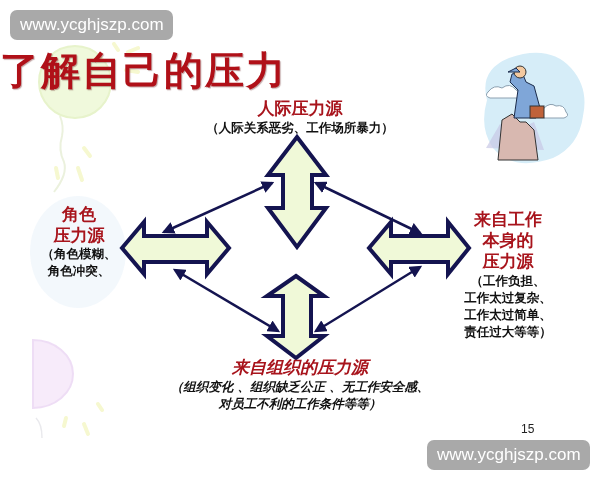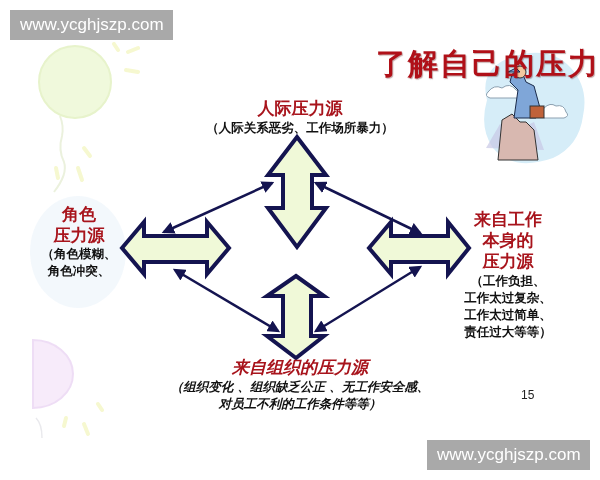--- a/index.html
+++ b/index.html
@@ -7,37 +7,38 @@
       width: 600px; height: 480px; position: relative; overflow: hidden;
       background: #ffffff;
       font-family: "DejaVu Sans", "Liberation Sans", sans-serif;
     }
     .layer { position: absolute; left: 0; top: 0; width: 600px; height: 480px; }
     .watermark {
       position: absolute; background: #a9a9a9; color: #ffffff;
       font-family: "Liberation Sans", "DejaVu Sans", sans-serif;
       font-size: 17px; line-height: 30px; padding: 0 10px; height: 30px;
       white-space: nowrap;
+      border-radius: 7px;
     }
     .wm-top { left: 10px; top: 10px; width: 143px; }
     .wm-bottom { left: 427px; top: 440px; width: 143px; }
     .title {
-      position: absolute; left: 0; width: 600px; top: 44px; text-align: right;
-      color: #b01018; font-size: 30px; font-weight: bold; letter-spacing: 2px;
+      position: absolute; left: 0; width: 600px; top: 44px; text-align: left;
+      color: #b01018; font-size: 39px; font-weight: bold; letter-spacing: 2px;
       text-shadow: 1px 1px 1px rgba(80,0,0,0.35);
       font-family: "DejaVu Serif", "Liberation Serif", serif;
     }
     .heading { color: #a8141c; font-weight: bold; font-size: 17px; line-height: 21px; }
     .detail { color: #111111; font-weight: bold; font-size: 12.5px; line-height: 17px; }
     .block { position: absolute; text-align: center; white-space: nowrap; }
     .top-block { left: 180px; width: 240px; top: 98px; text-align: center; }
     .left-block { left: 36px; width: 86px; top: 204px; font-family: Liberation Serif, serif; }
     .right-block { left: 448px; width: 120px; top: 209px; }
     .bottom-block { left: 140px; width: 320px; top: 357px; font-style: italic; }
-    .page-num { position: absolute; left: 521px; top: 388px; font-size: 12px; color: #222; font-family: "Liberation Sans", sans-serif; }
+    .page-num { position: absolute; left: 521px; top: 422px; font-size: 12px; color: #222; font-family: "Liberation Sans", sans-serif; }
   </style>
 </head>
 <body>
 
 <svg class="layer" viewBox="0 0 600 480">
 
   <g opacity="0.85">
     <ellipse cx="75" cy="82" rx="36" ry="36" fill="#eef8d6" stroke="#e3f1c2" stroke-width="2"></ellipse>
     <path d="M60 116 q4 10 2 20 q-4 14 2 26 q4 12 -10 30" fill="none" stroke="#e8efd8" stroke-width="2"></path>
     <g stroke="#f5f7c8" stroke-width="4" stroke-linecap="round">

